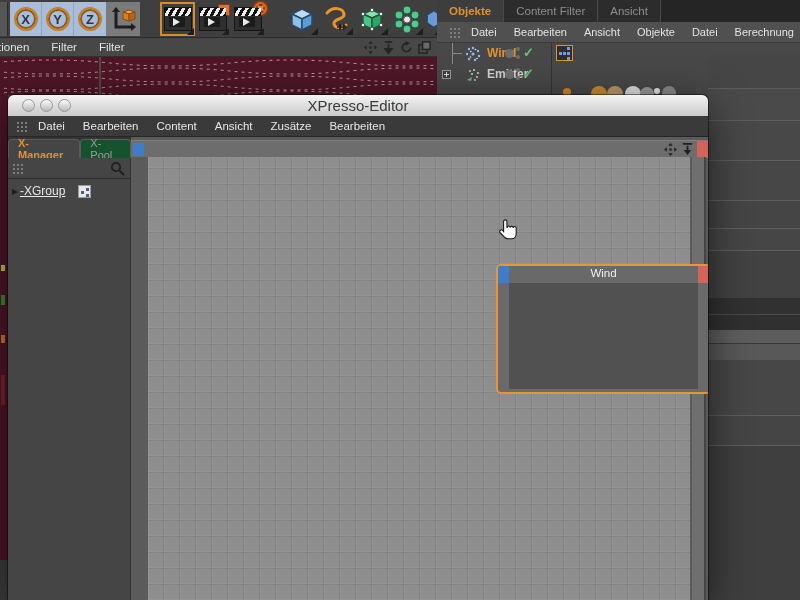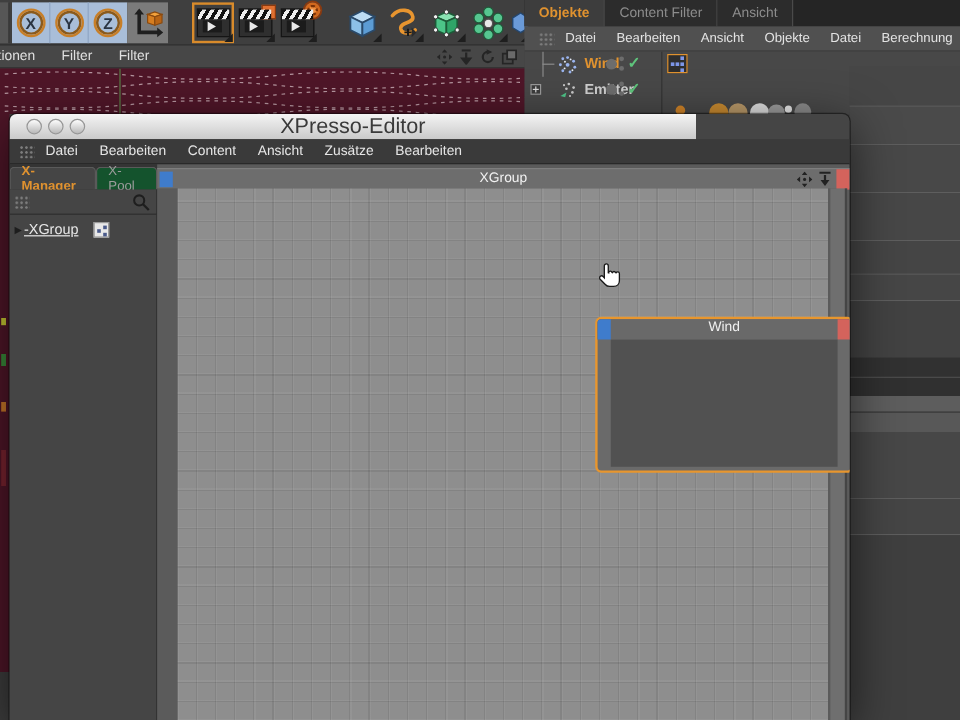--- a/index.html
+++ b/index.html
@@ -66,23 +66,23 @@
   .vp-strip-bottom { left:0; top:560px; width:8px; height:40px; background:#3d3d3d; }
   .speck { position:absolute; left:1px; width:4px; }
 
   
   .rpanel { left:708px; top:55px; width:92px; height:545px; background:#454545; }
   .band { position:absolute; left:0; width:92px; }
 
   
   .xwin { left:8px; top:95px; width:700px; height:505px; border-radius:6px 6px 0 0; overflow:hidden;
           box-shadow:0 10px 40px rgba(0,0,0,.6), 0 0 0 1px rgba(0,0,0,.45); background:#454545; }
-  .xtitle { position:absolute; left:0; top:0; width:572px; height:21px;
-            background:linear-gradient(#f4f4f4,#cacaca); display:flex; align-items:flex-end; justify-content:center;
-            font-size:18px; color:#3a3a3a; }
+  .xtitle { position:absolute; left:0; top:0; width:700px; height:21px;
+            background:linear-gradient(#f4f4f4,#cacaca); display:flex; align-items:center; justify-content:center;
+            font-size:15px; color:#3a3a3a; }
   .tlight { position:absolute; top:4px; width:13px; height:13px; border-radius:50%;
             background:linear-gradient(#fdfdfd,#b9b9b9); border:1px solid #979797; }
   .xmenubar { position:absolute; left:0; top:21px; width:700px; height:21px; background:#3a3a3a; border-bottom:1px solid #262626;
               display:flex; align-items:center; gap:18px; padding-left:30px; font-size:11.5px; color:#e6e6e6; }
   .xmenubar .grip { position:absolute; left:8px; top:5px; }
 
   .xtabs { position:absolute; left:0; top:42px; width:123px; height:21px; background:#343434; display:flex; align-items:flex-end; }
   .xtab { height:19px; padding:0 9px; display:flex; align-items:center; font-size:11px; border-radius:4px 4px 0 0;
           border:1px solid #5a5a5a; border-bottom:none; }
   .xtab.active { background:#454545; color:#e0922f; font-weight:bold; }
@@ -438,21 +438,20 @@
           <i style="left:2px; top:5px"></i>
             <i style="left:7px; top:2px"></i>
             <i style="left:7px; top:8px"></i>
         </div>
       </div>
     </div>
 
     <div class="canvas">
       <div class="gheader">
         <div class="psq blue" style="left:2px"></div>
-        <div class="title">XGroup</div>
         <div class="gh-icons">
           <svg width="13" height="13" viewBox="0 0 14 14">
               <path d="M7 0 L9.5 3 H4.5 Z M7 14 L4.5 11 H9.5 Z M0 7 L3 4.5 V9.5 Z M14 7 L11 9.5 V4.5 Z" fill="#222"></path>
               <circle cx="7" cy="7" r="1.4" fill="#222"></circle>
             </svg>
           <svg width="13" height="13" viewBox="0 0 14 14">
               <path d="M2 1 H12 M7 3 V8" stroke="#222" stroke-width="2"></path>
               <path d="M7 13 L3 7.5 H11 Z" fill="#222"></path>
             </svg>
         </div>

